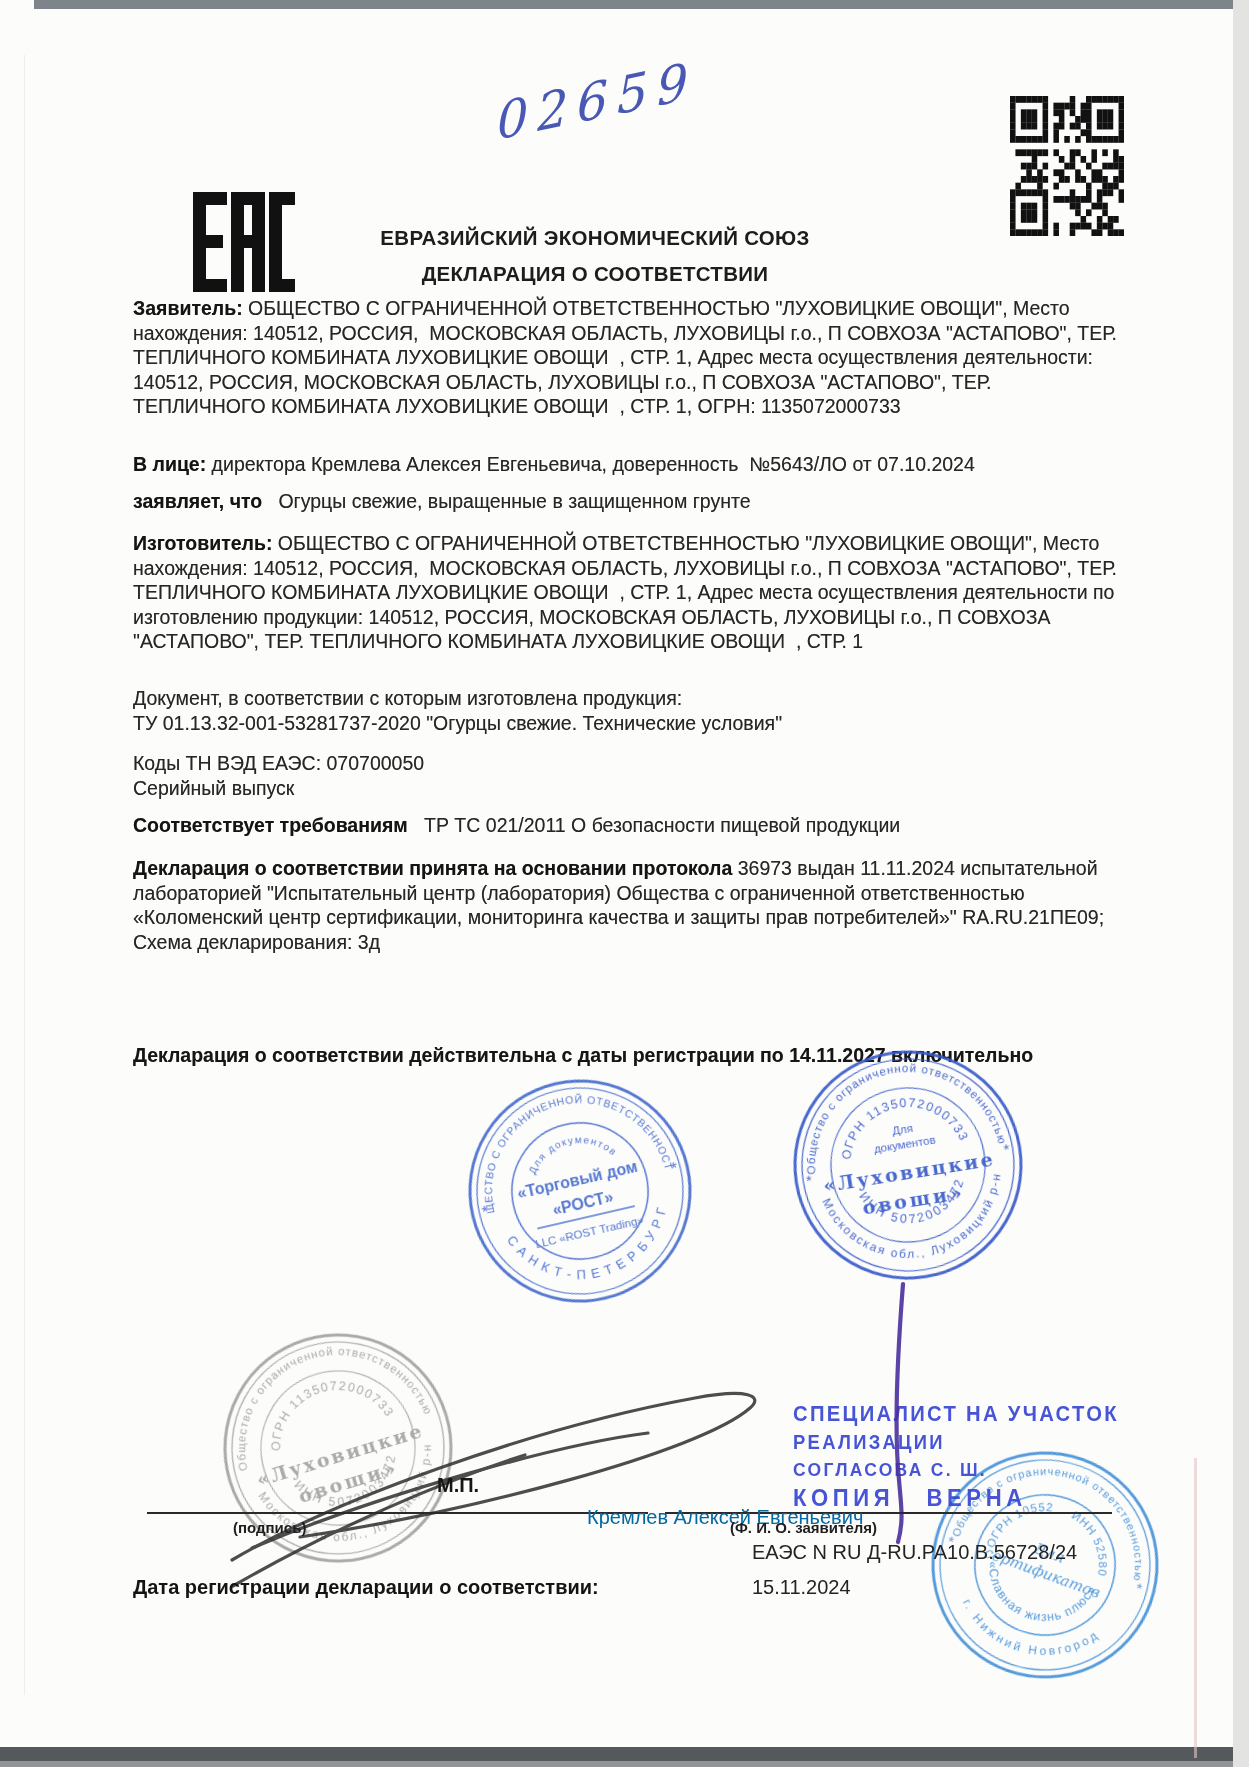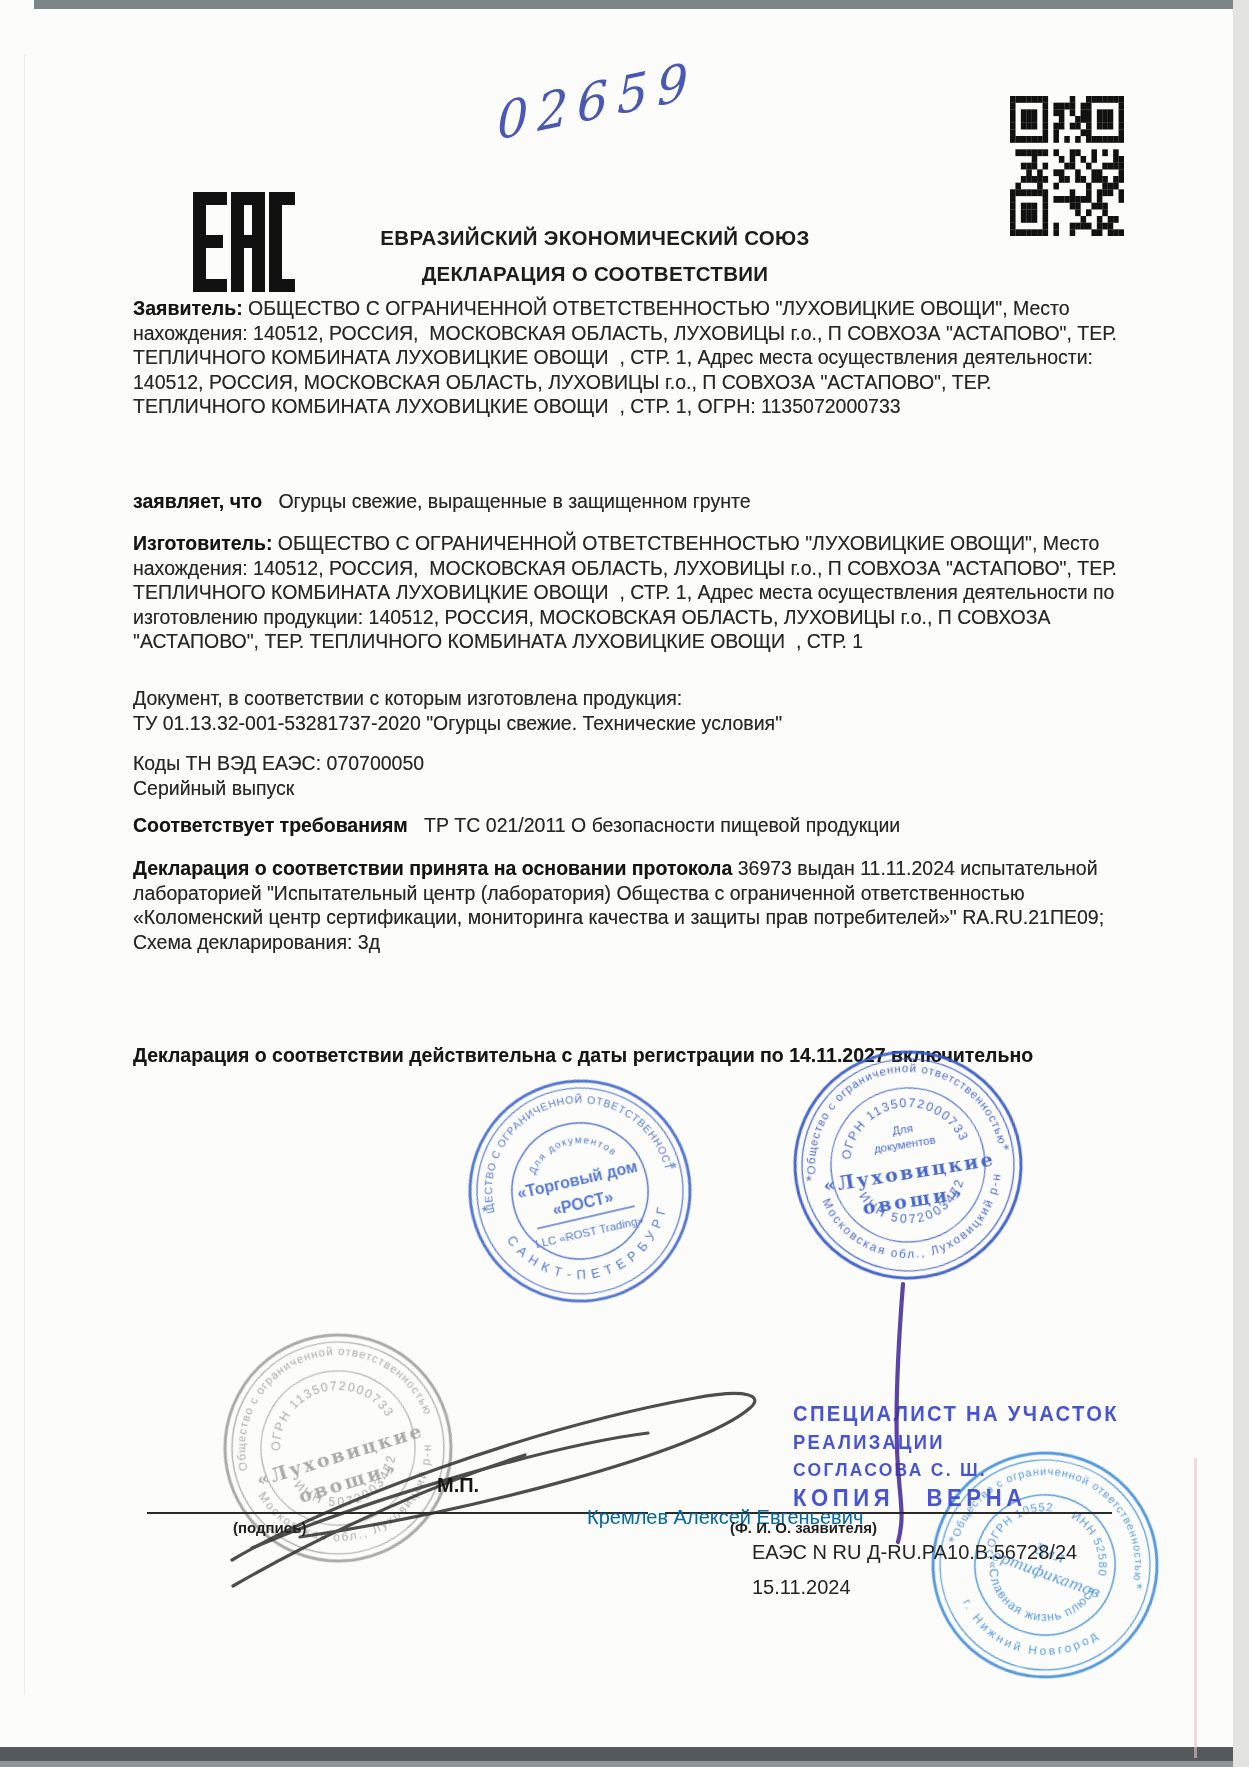--- a/index.html
+++ b/index.html
@@ -313,20 +313,21 @@
         <rect x="76" y="0" width="26" height="13"></rect>
       <rect x="76" y="87" width="26" height="13"></rect>
     </g>
   </svg>
 
   <div class="title" style="top:226px">ЕВРАЗИЙСКИЙ ЭКОНОМИЧЕСКИЙ СОЮЗ</div>
   <div class="title" style="top:262px">ДЕКЛАРАЦИЯ О СООТВЕТСТВИИ</div>
 
   <p class="para" style="top:296px"><b>Заявитель:</b><span> ОБЩЕСТВО С ОГРАНИЧЕННОЙ ОТВЕТСТВЕННОСТЬЮ "ЛУХОВИЦКИЕ ОВОЩИ", Место нахождения: 140512, РОССИЯ,  МОСКОВСКАЯ ОБЛАСТЬ, ЛУХОВИЦЫ г.о., П СОВХОЗА "АСТАПОВО", ТЕР. ТЕПЛИЧНОГО КОМБИНАТА ЛУХОВИЦКИЕ ОВОЩИ  , СТР. 1, Адрес места осуществления деятельности: 140512, РОССИЯ, МОСКОВСКАЯ ОБЛАСТЬ, ЛУХОВИЦЫ г.о., П СОВХОЗА "АСТАПОВО", ТЕР. ТЕПЛИЧНОГО КОМБИНАТА ЛУХОВИЦКИЕ ОВОЩИ  , СТР. 1, ОГРН: 1135072000733</span></p>
 
+  <p class="para" style="top:452px"><b>В лице:</b><span> директора Кремлева Алексея Евгеньевича, доверенность  №5643/ЛО от 07.10.2024</span></p>
 
   <p class="para" style="top:489px"><b>заявляет, что</b><span>   Огурцы свежие, выращенные в защищенном грунте</span></p>
 
   <p class="para" style="top:531px"><b>Изготовитель:</b><span> ОБЩЕСТВО С ОГРАНИЧЕННОЙ ОТВЕТСТВЕННОСТЬЮ "ЛУХОВИЦКИЕ ОВОЩИ", Место нахождения: 140512, РОССИЯ,  МОСКОВСКАЯ ОБЛАСТЬ, ЛУХОВИЦЫ г.о., П СОВХОЗА "АСТАПОВО", ТЕР. ТЕПЛИЧНОГО КОМБИНАТА ЛУХОВИЦКИЕ ОВОЩИ  , СТР. 1, Адрес места осуществления деятельности по изготовлению продукции: 140512, РОССИЯ, МОСКОВСКАЯ ОБЛАСТЬ, ЛУХОВИЦЫ г.о., П СОВХОЗА "АСТАПОВО", ТЕР. ТЕПЛИЧНОГО КОМБИНАТА ЛУХОВИЦКИЕ ОВОЩИ  , СТР. 1</span></p>
 
   <p class="para" style="top:686px"><span>Документ, в соответствии с которым изготовлена продукция:</span><br><span>ТУ 01.13.32-001-53281737-2020 "Огурцы свежие. Технические условия"</span></p>
 
   <p class="para" style="top:751px"><span>Коды ТН ВЭД ЕАЭС: 070700050</span><br><span>Серийный выпуск</span></p>
 
   <p class="para" style="top:813px"><b>Соответствует требованиям</b><span>   ТР ТС 021/2011 О безопасности пищевой продукции</span></p>
@@ -468,15 +469,16 @@
   </svg>
 
   <div class="sigline" style="left:147px;top:1512px;width:501px"></div>
   <div class="sigline" style="left:665px;top:1512px;width:447px"></div>
   <div class="caption" style="left:233px;top:1519px">(подпись)</div>
   <div class="mp">М.П.</div>
   <div class="fio">Кремлев Алексей Евгеньевич</div>
   <div class="caption" style="left:730px;top:1519px">(Ф. И. О. заявителя)</div>
 
   <div class="regvalue" style="top:1541px">ЕАЭС N RU Д-RU.РА10.В.56728/24</div>
+  <div class="reglabel" style="top:1576px">Дата регистрации декларации о соответствии:</div>
   <div class="regvalue" style="top:1576px">15.11.2024</div>
 
 </div>
 
 </body></html>

